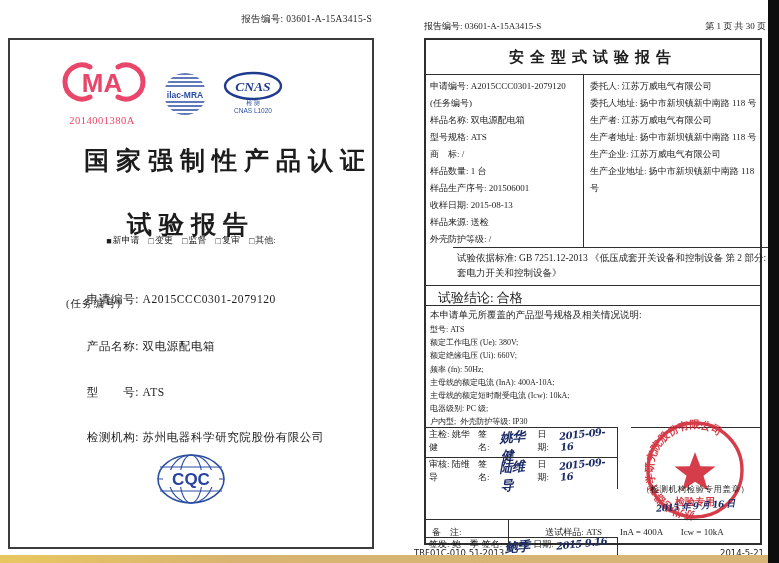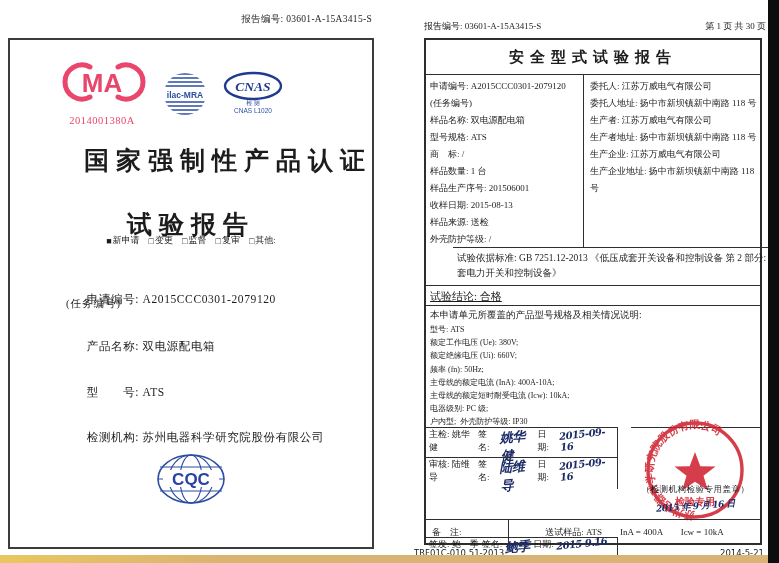--- a/index.html
+++ b/index.html
@@ -35,21 +35,21 @@
   .t-row{position:absolute;left:0;width:334px;box-sizing:border-box;border-top:1px solid #2e2e2e;}
   .r-title{top:0;height:34px;border-top:none;display:flex;align-items:center;justify-content:center;
     font-size:15px;font-weight:bold;letter-spacing:6px;}
   .r-info{top:34px;height:173px;}
   .info-l{position:absolute;left:0;top:0;width:158px;height:173px;border-right:1px solid #2e2e2e;
     box-sizing:border-box;padding:3px 2px 0 4px;}
   .info-l .ln{line-height:17px;white-space:nowrap;}
   .info-r{position:absolute;left:159px;top:0;width:175px;height:173px;padding:3px 2px 0 5px;box-sizing:border-box;}
   .info-r .ln{line-height:17px;}
   .r-std{top:207px;height:38px;padding:3px 4px;font-size:9.5px;line-height:15px;margin-left:27px;}
-  .r-concl{top:245px;height:20px;padding:3px 4px;font-size:11px;text-decoration:underline;}
+  .r-concl{top:245px;height:20px;padding:3px 12px;font-size:13px;}
   .r-cover{top:265px;height:122px;padding:2px 4px;}
   .cover-title{font-size:9.5px;line-height:15px;}
   .cover-ln{font-size:8px;line-height:13.2px;}
   .sign-row{position:absolute;left:0;width:192px;box-sizing:border-box;border-top:1px solid #2e2e2e;
     border-right:1px solid #2e2e2e;display:flex;padding:0 3px;gap:3px;font-size:9px;}
   .sign1{top:387px;height:30px;}
   .sign2{top:417px;height:32px;}
   .sign3{top:449px;height:30px;margin-top:48px;}
   .stamp-cell{position:absolute;left:205px;top:387px;width:129px;height:92px;border-top:1px solid #2e2e2e;}
   .hand{font-family:"DejaVu Serif","Liberation Serif",serif;font-style:italic;font-weight:bold;

